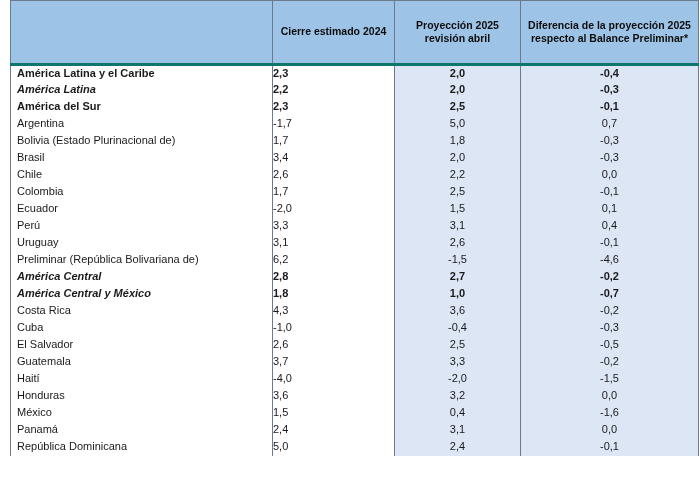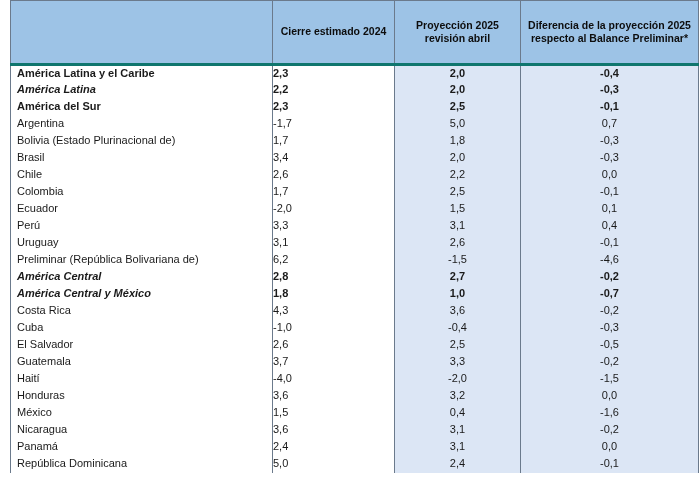--- a/index.html
+++ b/index.html
@@ -228,26 +228,20 @@
           <td class="v2">3,2</td>
           <td class="v3">0,0</td>
         </tr>
         <tr>
           <td class="name ind-3">México</td>
           <td class="v1">1,5</td>
           <td class="v2">0,4</td>
           <td class="v3">-1,6</td>
         </tr>
         <tr>
-          <td class="name ind-3">Nicaragua</td>
-          <td class="v1">3,6</td>
-          <td class="v2">3,1</td>
-          <td class="v3">-0,2</td>
-        </tr>
-        <tr>
           <td class="name ind-3">Panamá</td>
           <td class="v1">2,4</td>
           <td class="v2">3,1</td>
           <td class="v3">0,0</td>
         </tr>
         <tr>
           <td class="name ind-3">República Dominicana</td>
           <td class="v1">5,0</td>
           <td class="v2">2,4</td>
           <td class="v3">-0,1</td>

